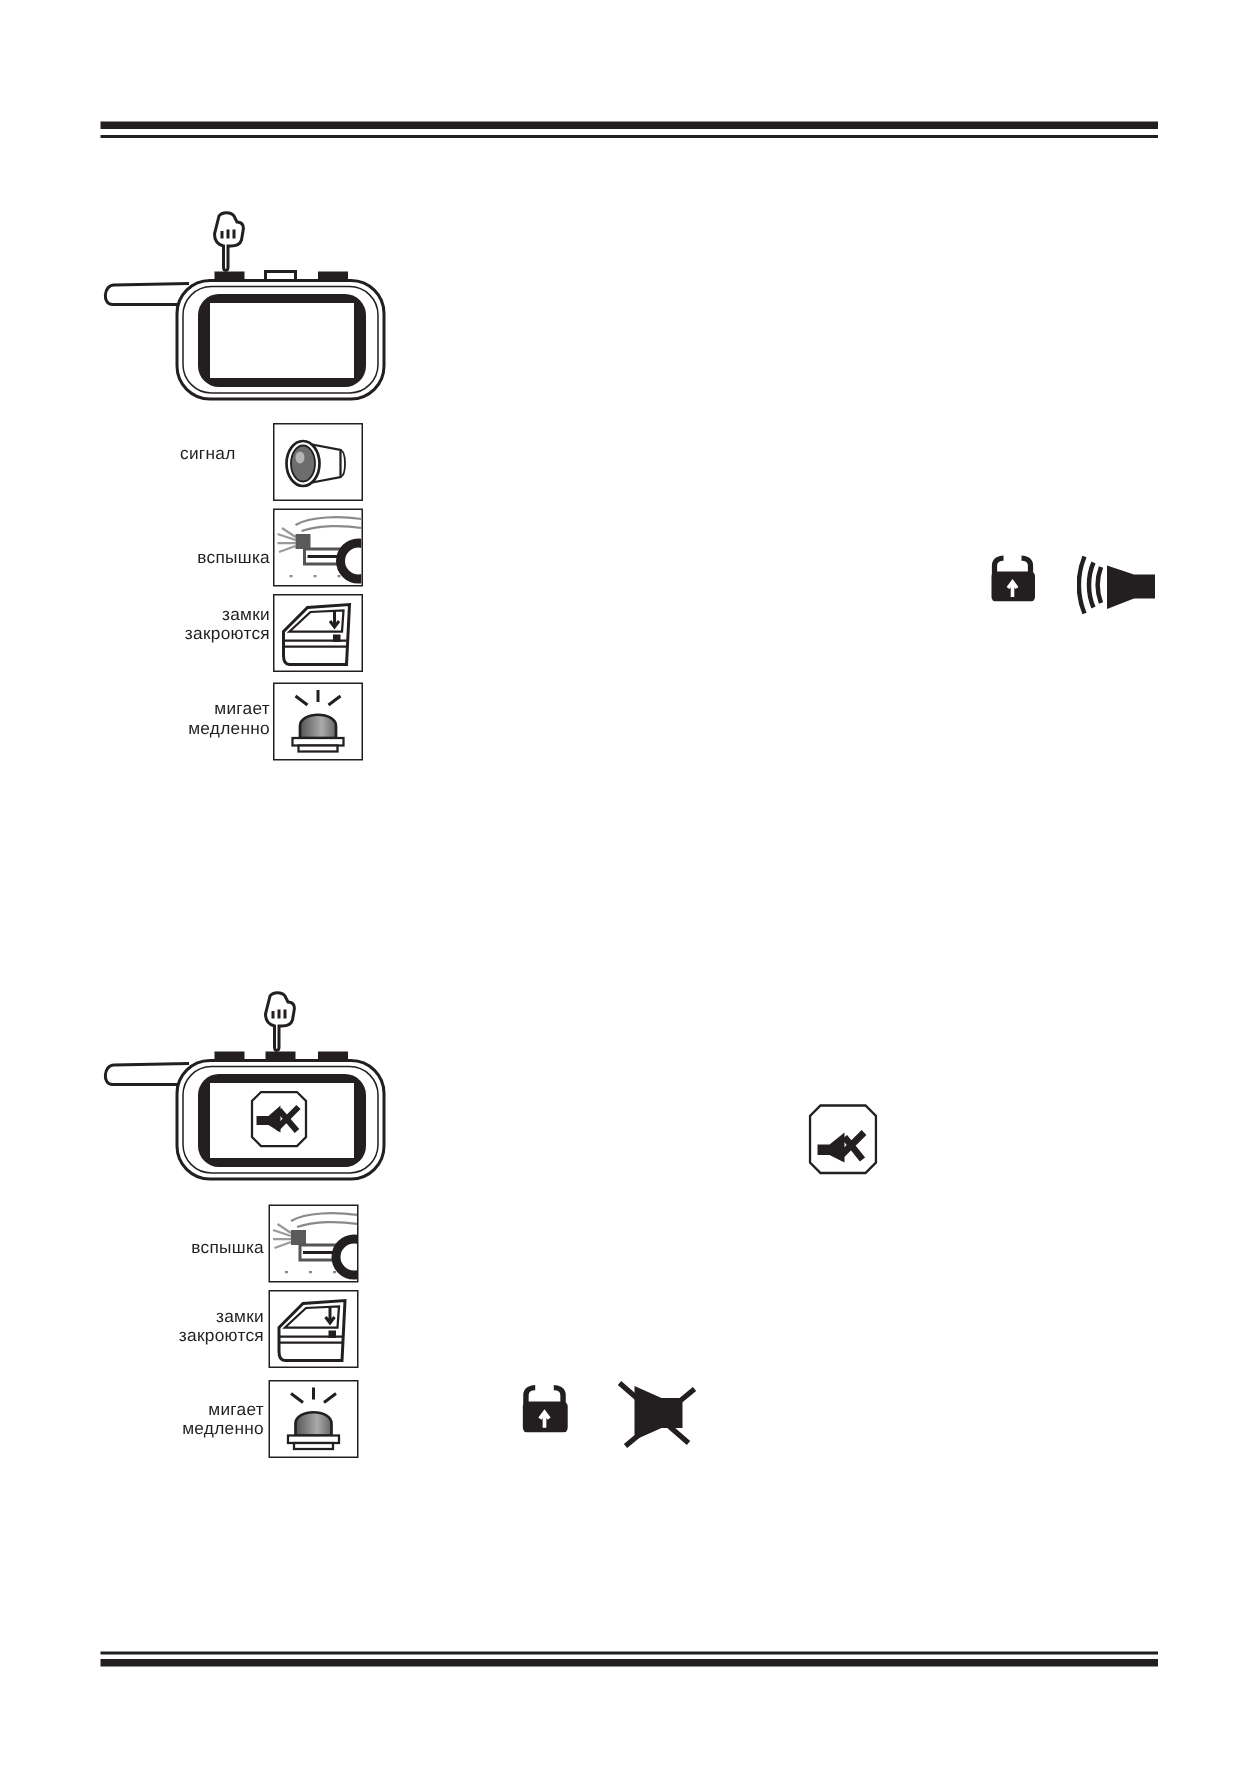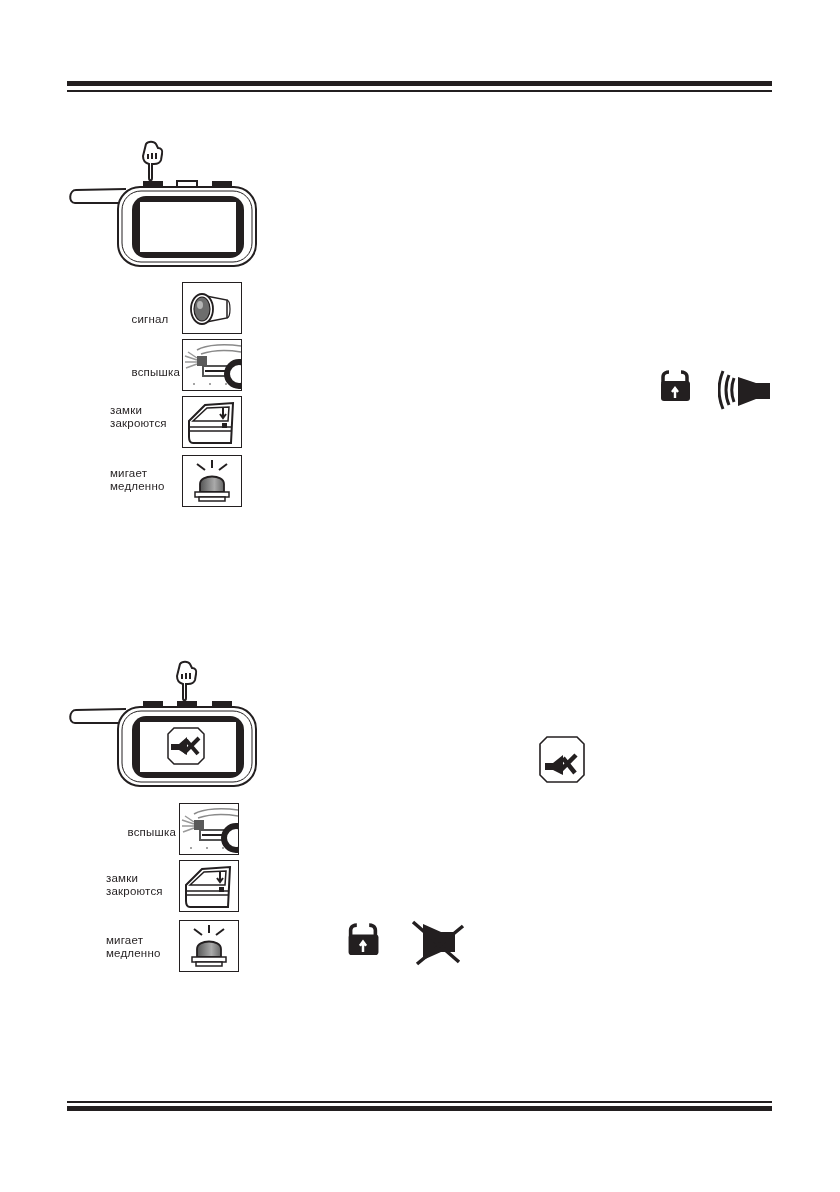--- a/index.html
+++ b/index.html
@@ -1,20 +1,20 @@
 <!DOCTYPE html>
 <html><head>
 <meta charset="utf-8">
 <style>
   html,body{margin:0;padding:0;background:#ffffff;}
   body{width:840px;height:1192px;position:relative;overflow:hidden;font-family:"Liberation Sans",sans-serif;color:#231f20;}
   .abs{position:absolute;}
   .rule-thick{position:absolute;left:67px;width:705px;background:#231f20;}
   .rule-thin{position:absolute;left:67px;width:705px;height:2px;background:#231f20;}
-  .label{position:absolute;font-size:11.5px;line-height:13px;text-align:left;color:#231f20;letter-spacing:0.2px;}
+  .label{position:absolute;font-size:11.5px;line-height:13px;text-align:right;color:#231f20;letter-spacing:0.2px;}
   .ibox{position:absolute;width:60px;height:52px;border:1.5px solid #231f20;background:#fff;overflow:hidden;box-sizing:border-box;}
   svg{display:block;}
 </style>
 </head>
 <body>
 
 <div>
   <div class="rule-thick" style="top:81px;height:5px;"></div>
   <div class="rule-thin" style="top:90px;"></div>
 </div>
@@ -38,21 +38,21 @@
       <path d="M60 11 L10 12 C3 12 2 25 9 25 L56 25" fill="#fff" stroke="#231f20" stroke-width="2"></path>
 
       <rect x="52" y="9" width="138" height="79" rx="22" fill="#fff" stroke="#231f20" stroke-width="2"></rect>
       <rect x="56" y="13" width="130" height="71" rx="19" fill="none" stroke="#231f20" stroke-width="1"></rect>
 
       <rect x="66" y="18" width="112" height="62" rx="14" fill="#231f20"></rect>
       <rect x="74" y="24" width="96" height="50" fill="#fff"></rect>
     </svg>
   </div>
 
-  <div class="label" style="left:120px;top:313px;width:60px;text-align:center;">сигнал</div>
+  <div class="label" style="left:120px;top:297px;width:60px;text-align:left;">сигнал</div>
   <div class="ibox" style="left:182px;top:282px;">
     <svg width="58" height="50" viewBox="0 0 58 50">
       <path d="M18 12 L44 17 L44 35 L18 40 Z" fill="#fff" stroke="#231f20" stroke-width="1.5"></path>
       <path d="M44 17 C48 18 48 34 44 35" fill="none" stroke="#231f20" stroke-width="1.2"></path>
       <ellipse cx="19" cy="26" rx="11" ry="15" fill="#fff" stroke="#231f20" stroke-width="1.8"></ellipse>
       <ellipse cx="19" cy="26" rx="8" ry="12" fill="#6d6d6d" stroke="#231f20" stroke-width="1.2"></ellipse>
       <ellipse cx="17" cy="22" rx="3" ry="4" fill="#b5b5b5"></ellipse>
     </svg>
   </div>
 

